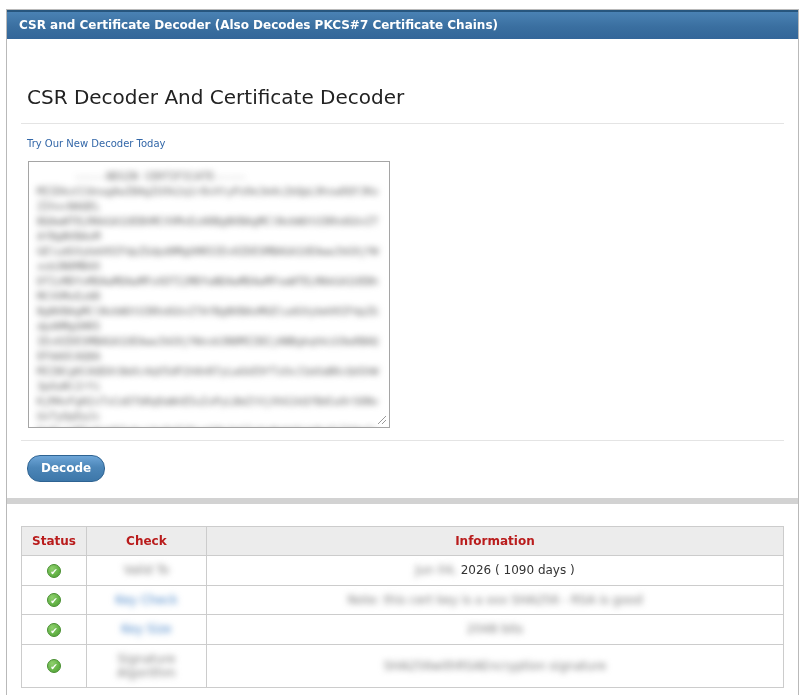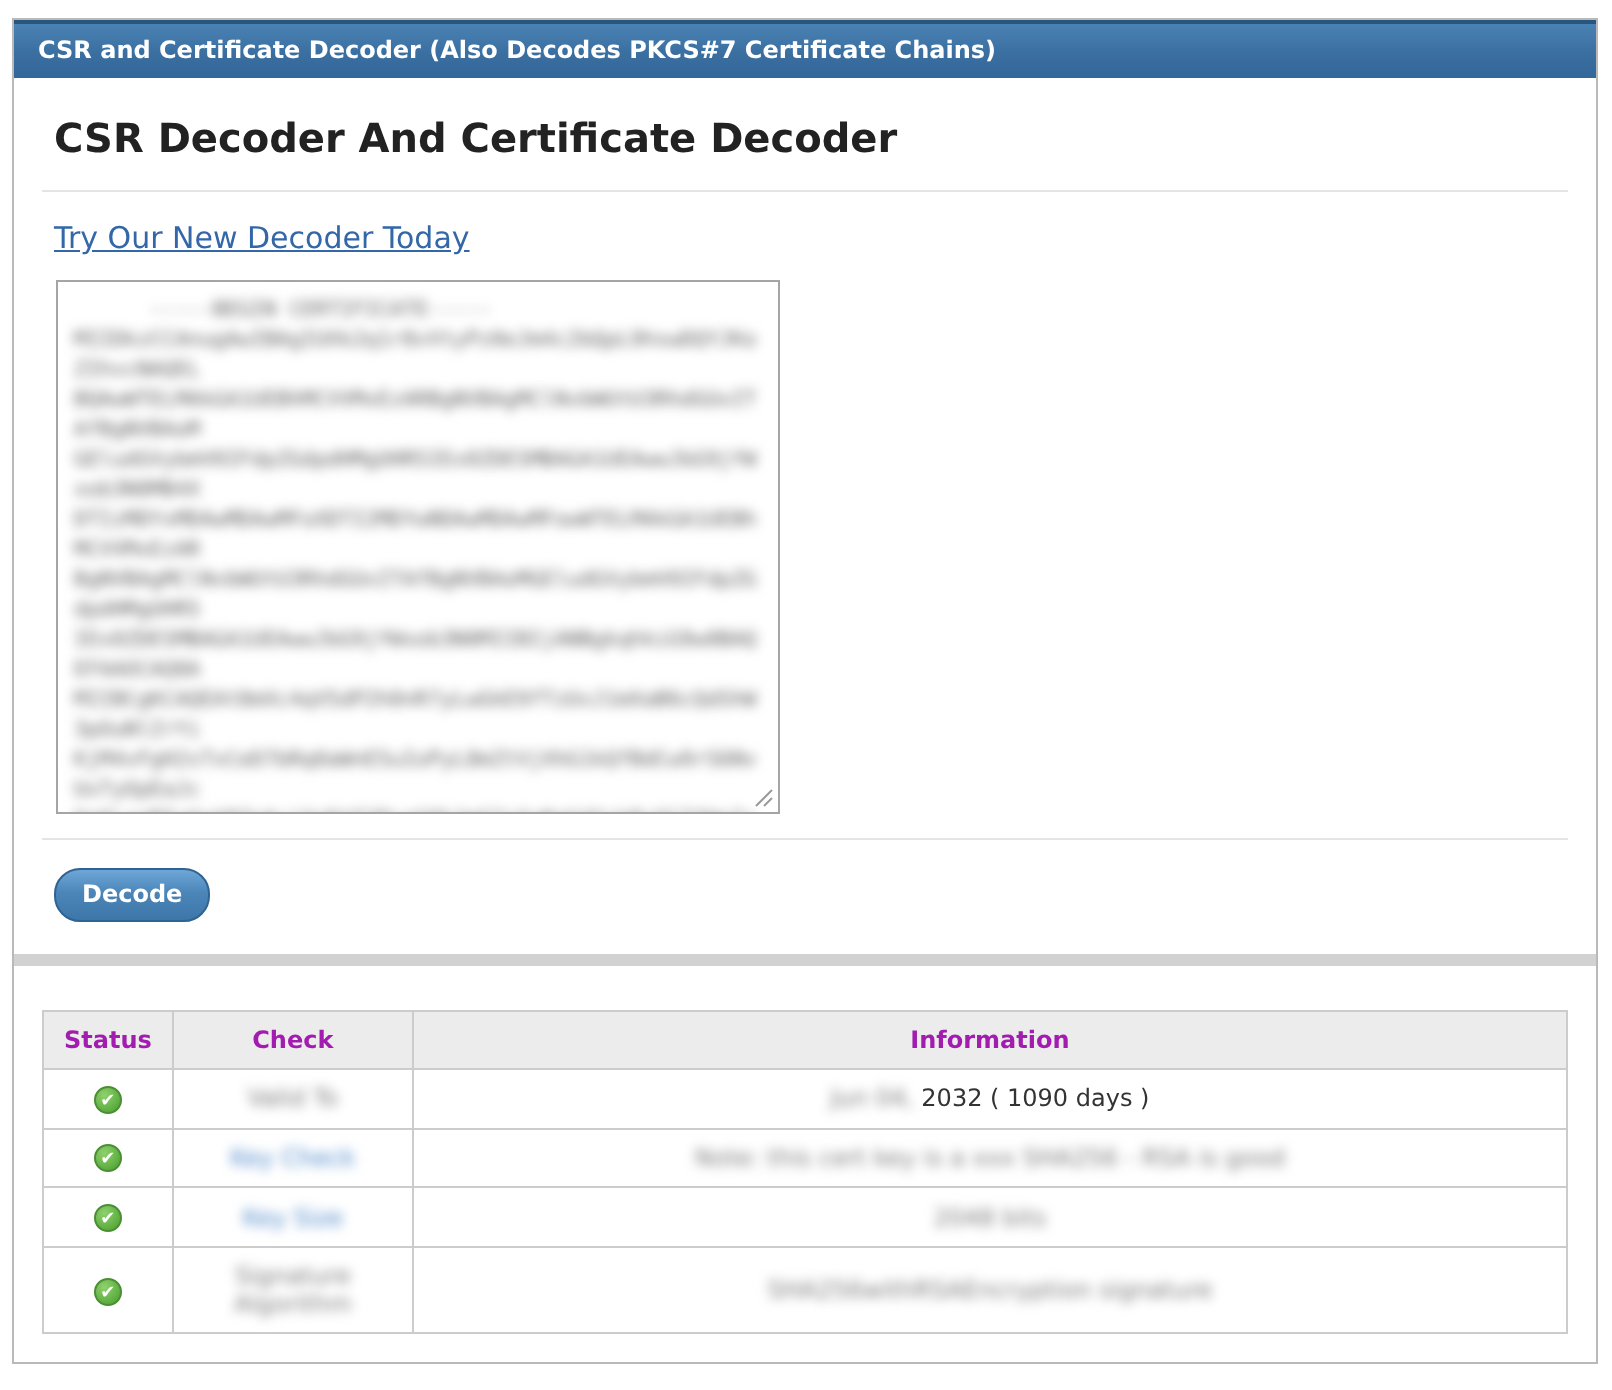--- a/index.html
+++ b/index.html
@@ -22,34 +22,34 @@
     color: #ffffff;
     font-size: 12px;
     font-weight: bold;
     padding: 6px 4px 7px 12px;
   }
   .panel-body { padding: 10px 14px 14px 14px; }
 
   .page-title {
     color: #222222;
     font-size: 20px;
-    font-weight: bold;
+    font-weight: normal;
     padding: 8px 6px 10px 6px;
+    margin-top: 28px;
   }
   .divider {
     border: 0;
     border-top: 1px solid #e4e4e4;
     height: 0;
     margin: 4px 0;
   }
   .new-decoder-link {
     display: inline-block;
     color: #3367a8;
-    font-size: 15px;
-    text-decoration: underline;
+    font-size: 10px;
     margin: 10px 21px 12px 6px;
     cursor: pointer;
   }
 
   .csr-textarea {
     position: relative;
     width: 362px;
     height: 267px;
     margin-left: 7px;
     border: 1px solid #a5a5a5;
@@ -100,21 +100,21 @@
   }
   table.checks th, table.checks td {
     border: 1px solid #cccccc;
     padding: 7px 10px;
     text-align: center;
     vertical-align: middle;
   }
   table.checks th {
     background: #ececec;
     font-weight: bold;
-    color: #a21caf;
+    color: #b91c1c;
   }
   .col-status { width: 48px; text-align: center !important; }
   .col-check  { width: 120px; }
   td.cell-status { text-align: center !important; }
 
   .check-icon {
     display: inline-block;
     width: 14px;
     height: 14px;
     border-radius: 50%;
@@ -188,21 +188,21 @@
         <tbody>
           <tr>
             <td class="cell-status">
               <span class="check-icon">✔</span>
             </td>
             <td>
               <span class="blur-gray">Valid To</span>
             </td>
             <td>
               <span class="blur-gray">Jun 04,</span>
-              <span class="clear-text">2032 ( 1090 days )</span>
+              <span class="clear-text">2026 ( 1090 days )</span>
             </td>
           </tr>
           <tr>
             <td class="cell-status">
               <span class="check-icon">✔</span>
             </td>
             <td>
               <a class="blur-link">Key Check</a>
             </td>
             <td>

